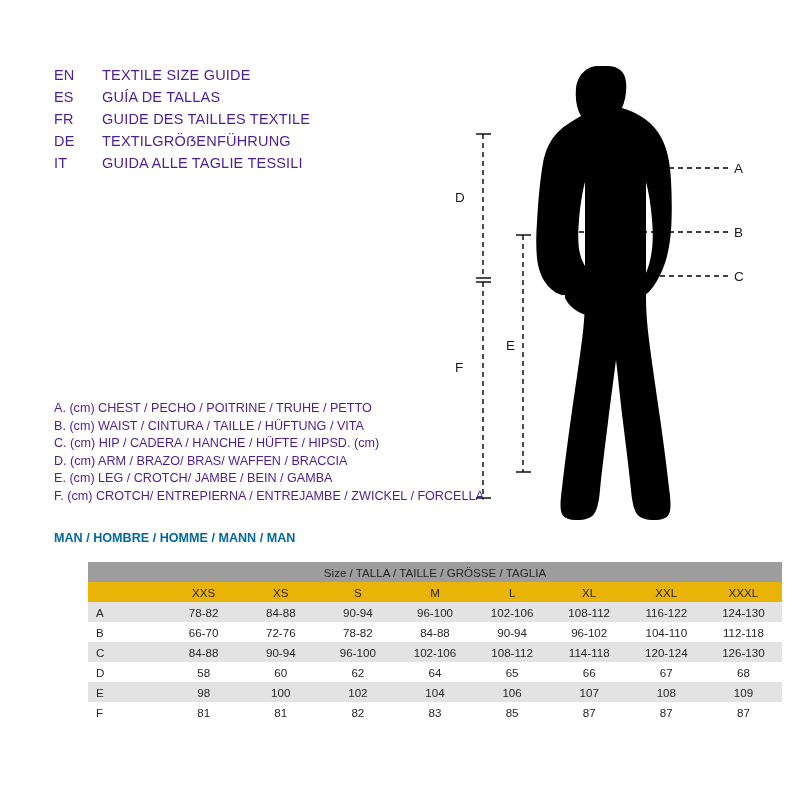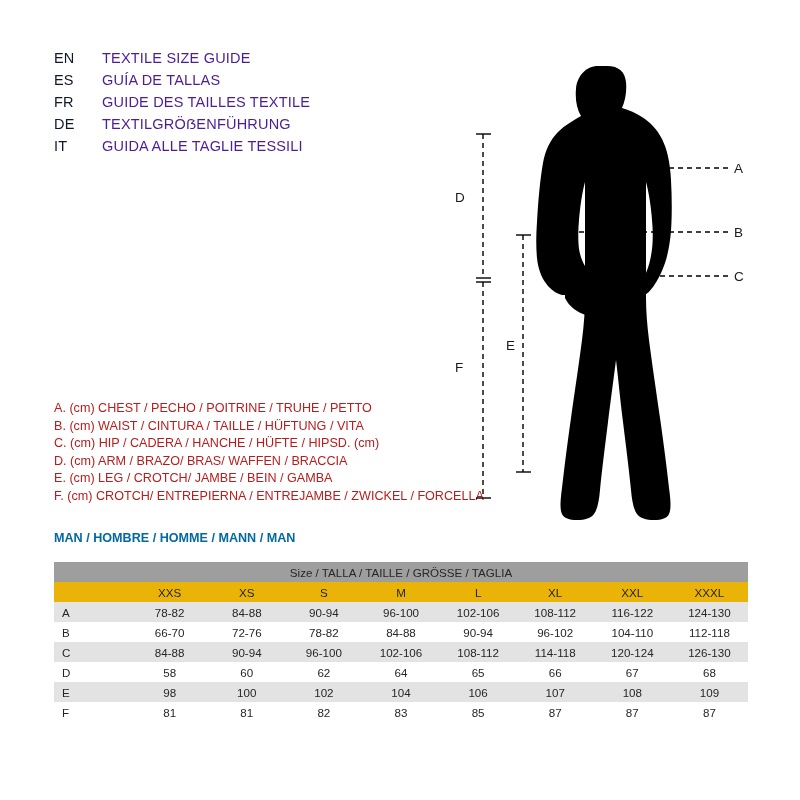--- a/index.html
+++ b/index.html
@@ -31,39 +31,40 @@
   }
   .lang-row {
     display: flex;
     align-items: baseline;
     height: 22px;
   }
   .lang-code {
     width: 48px;
     font-size: 14.5px;
     letter-spacing: 0.2px;
-    color: #0f172a;
+    color: #4c1d95;
+    margin-top: 17px;
   }
   .lang-title {
     font-size: 14.5px;
     letter-spacing: 0.2px;
     color: #4c1d95;
   }
 
   
   .legend {
     position: absolute;
     left: 54px;
     top: 400px;
     width: 460px;
   }
   .legend-line {
     font-size: 12.6px;
     line-height: 17.5px;
-    color: #b91c1c;
+    color: #4c1d95;
     white-space: nowrap;
   }
   .legend-gender {
     position: absolute;
     left: 54px;
     top: 531px;
     font-size: 12.6px;
     font-weight: bold;
     color: #0369a1;
     white-space: nowrap;
@@ -85,20 +86,21 @@
   .table-wrap {
     position: absolute;
     left: 54px;
     top: 562px;
     width: 694px;
   }
   table.size-table {
     border-collapse: collapse;
     width: 694px;
     table-layout: fixed;
+    margin-left: 34px;
   }
   table.size-table td, table.size-table th {
     font-size: 11.6px;
     font-weight: normal;
     color: #262626;
     padding: 0;
     height: 20px;
     text-align: center;
     vertical-align: middle;
   }

